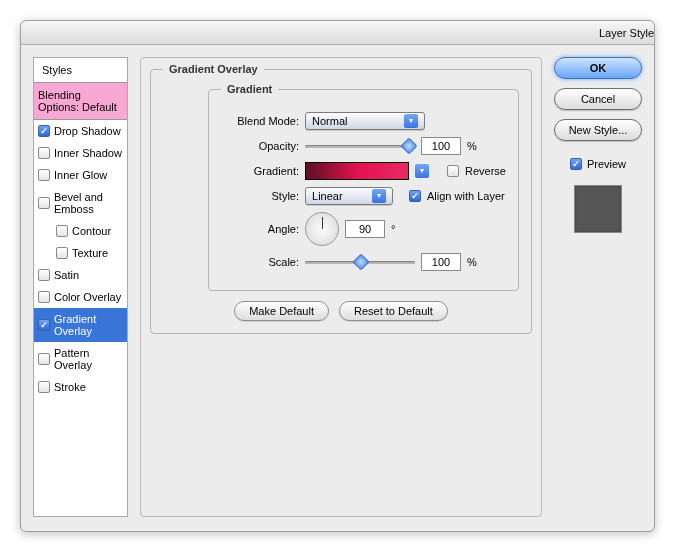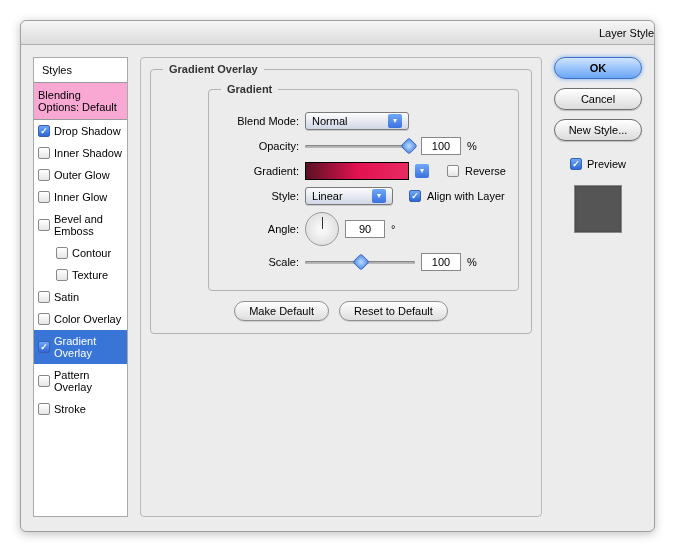--- a/index.html
+++ b/index.html
@@ -59,24 +59,20 @@
             <div class="style-row">
               <span class="chk on"></span>
               <span>Drop Shadow</span>
             </div>
             <div class="style-row">
               <span class="chk"></span>
               <span>Inner Shadow</span>
             </div>
             <div class="style-row">
               <span class="chk"></span>
-              <span>Outer Glow</span>
-            </div>
-            <div class="style-row">
-              <span class="chk"></span>
               <span>Inner Glow</span>
             </div>
             <div class="style-row">
               <span class="chk"></span>
               <span>Bevel and Emboss</span>
             </div>
             <div class="style-row indent">
               <span class="chk"></span>
               <span>Contour</span>
             </div>
@@ -110,21 +106,21 @@
       <div class="main-panel">
         <div class="bg-panel"></div>
         <div style="position:relative; padding: 6px 10px 10px 10px;">
         <fieldset>
           <legend>Gradient Overlay</legend>
           <fieldset style="margin-top:-2px;margin-left:45px;">
             <legend>Gradient</legend>
 
             <div class="row">
               <span class="lbl">Blend Mode:</span>
-              <div class="select" style="width:104px">
+              <div class="select" style="width:120px">
                 <span>Normal</span>
                 <span class="end">▾</span>
               </div>
             </div>
 
             <div class="row">
               <span class="lbl">Opacity:</span>
               <div class="slider">
                 <div class="track"></div>
                     <div class="thumb" style="left:98px"></div>

